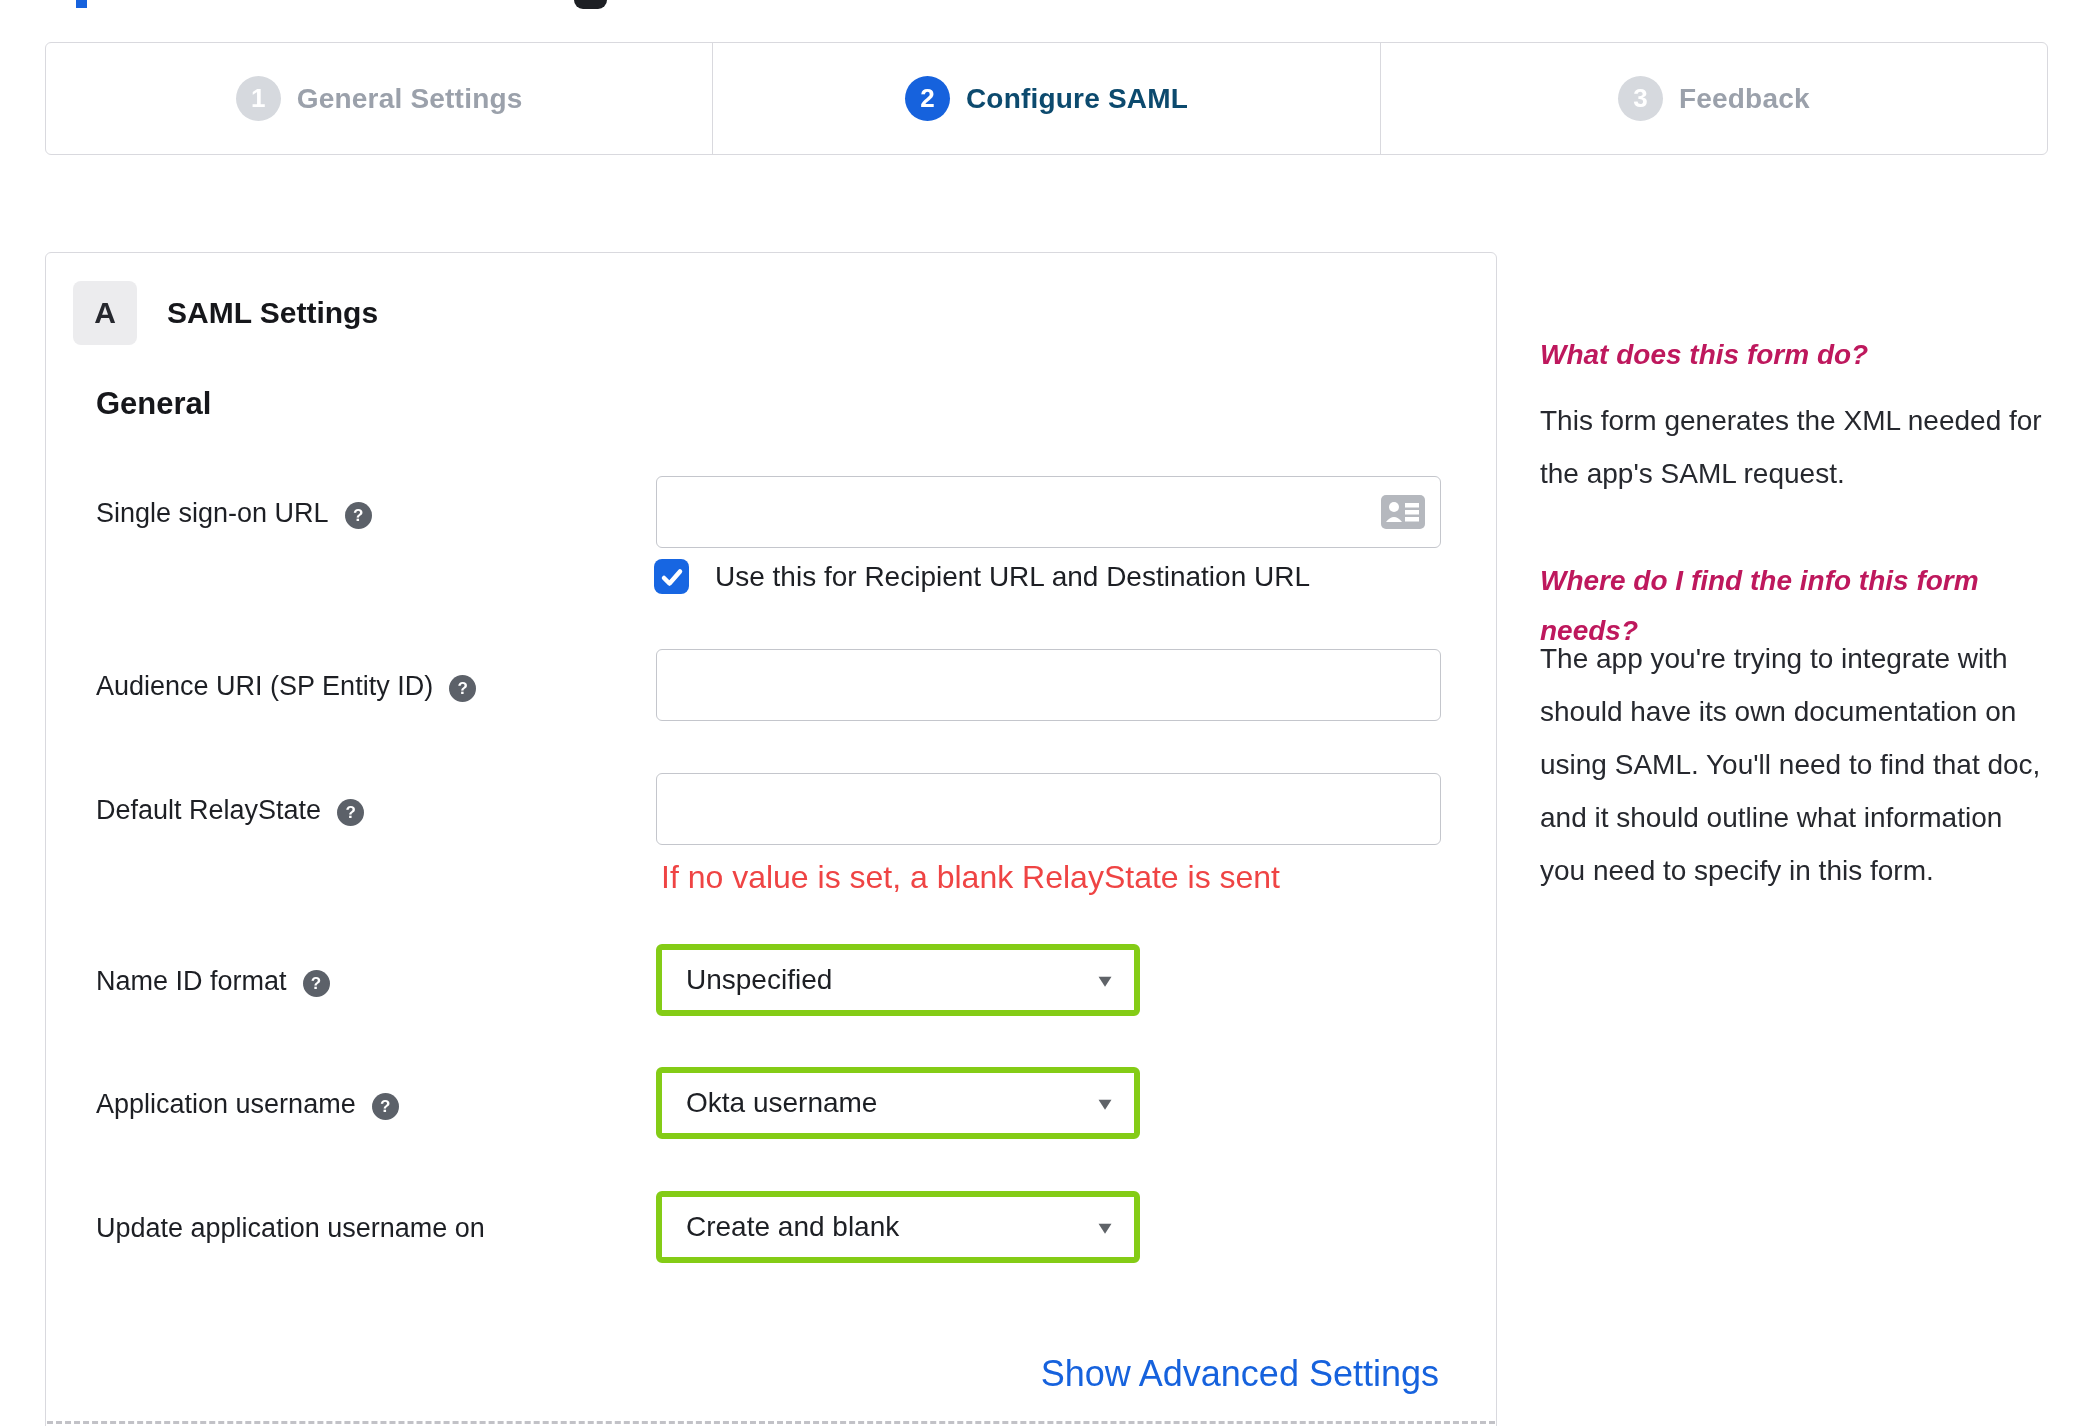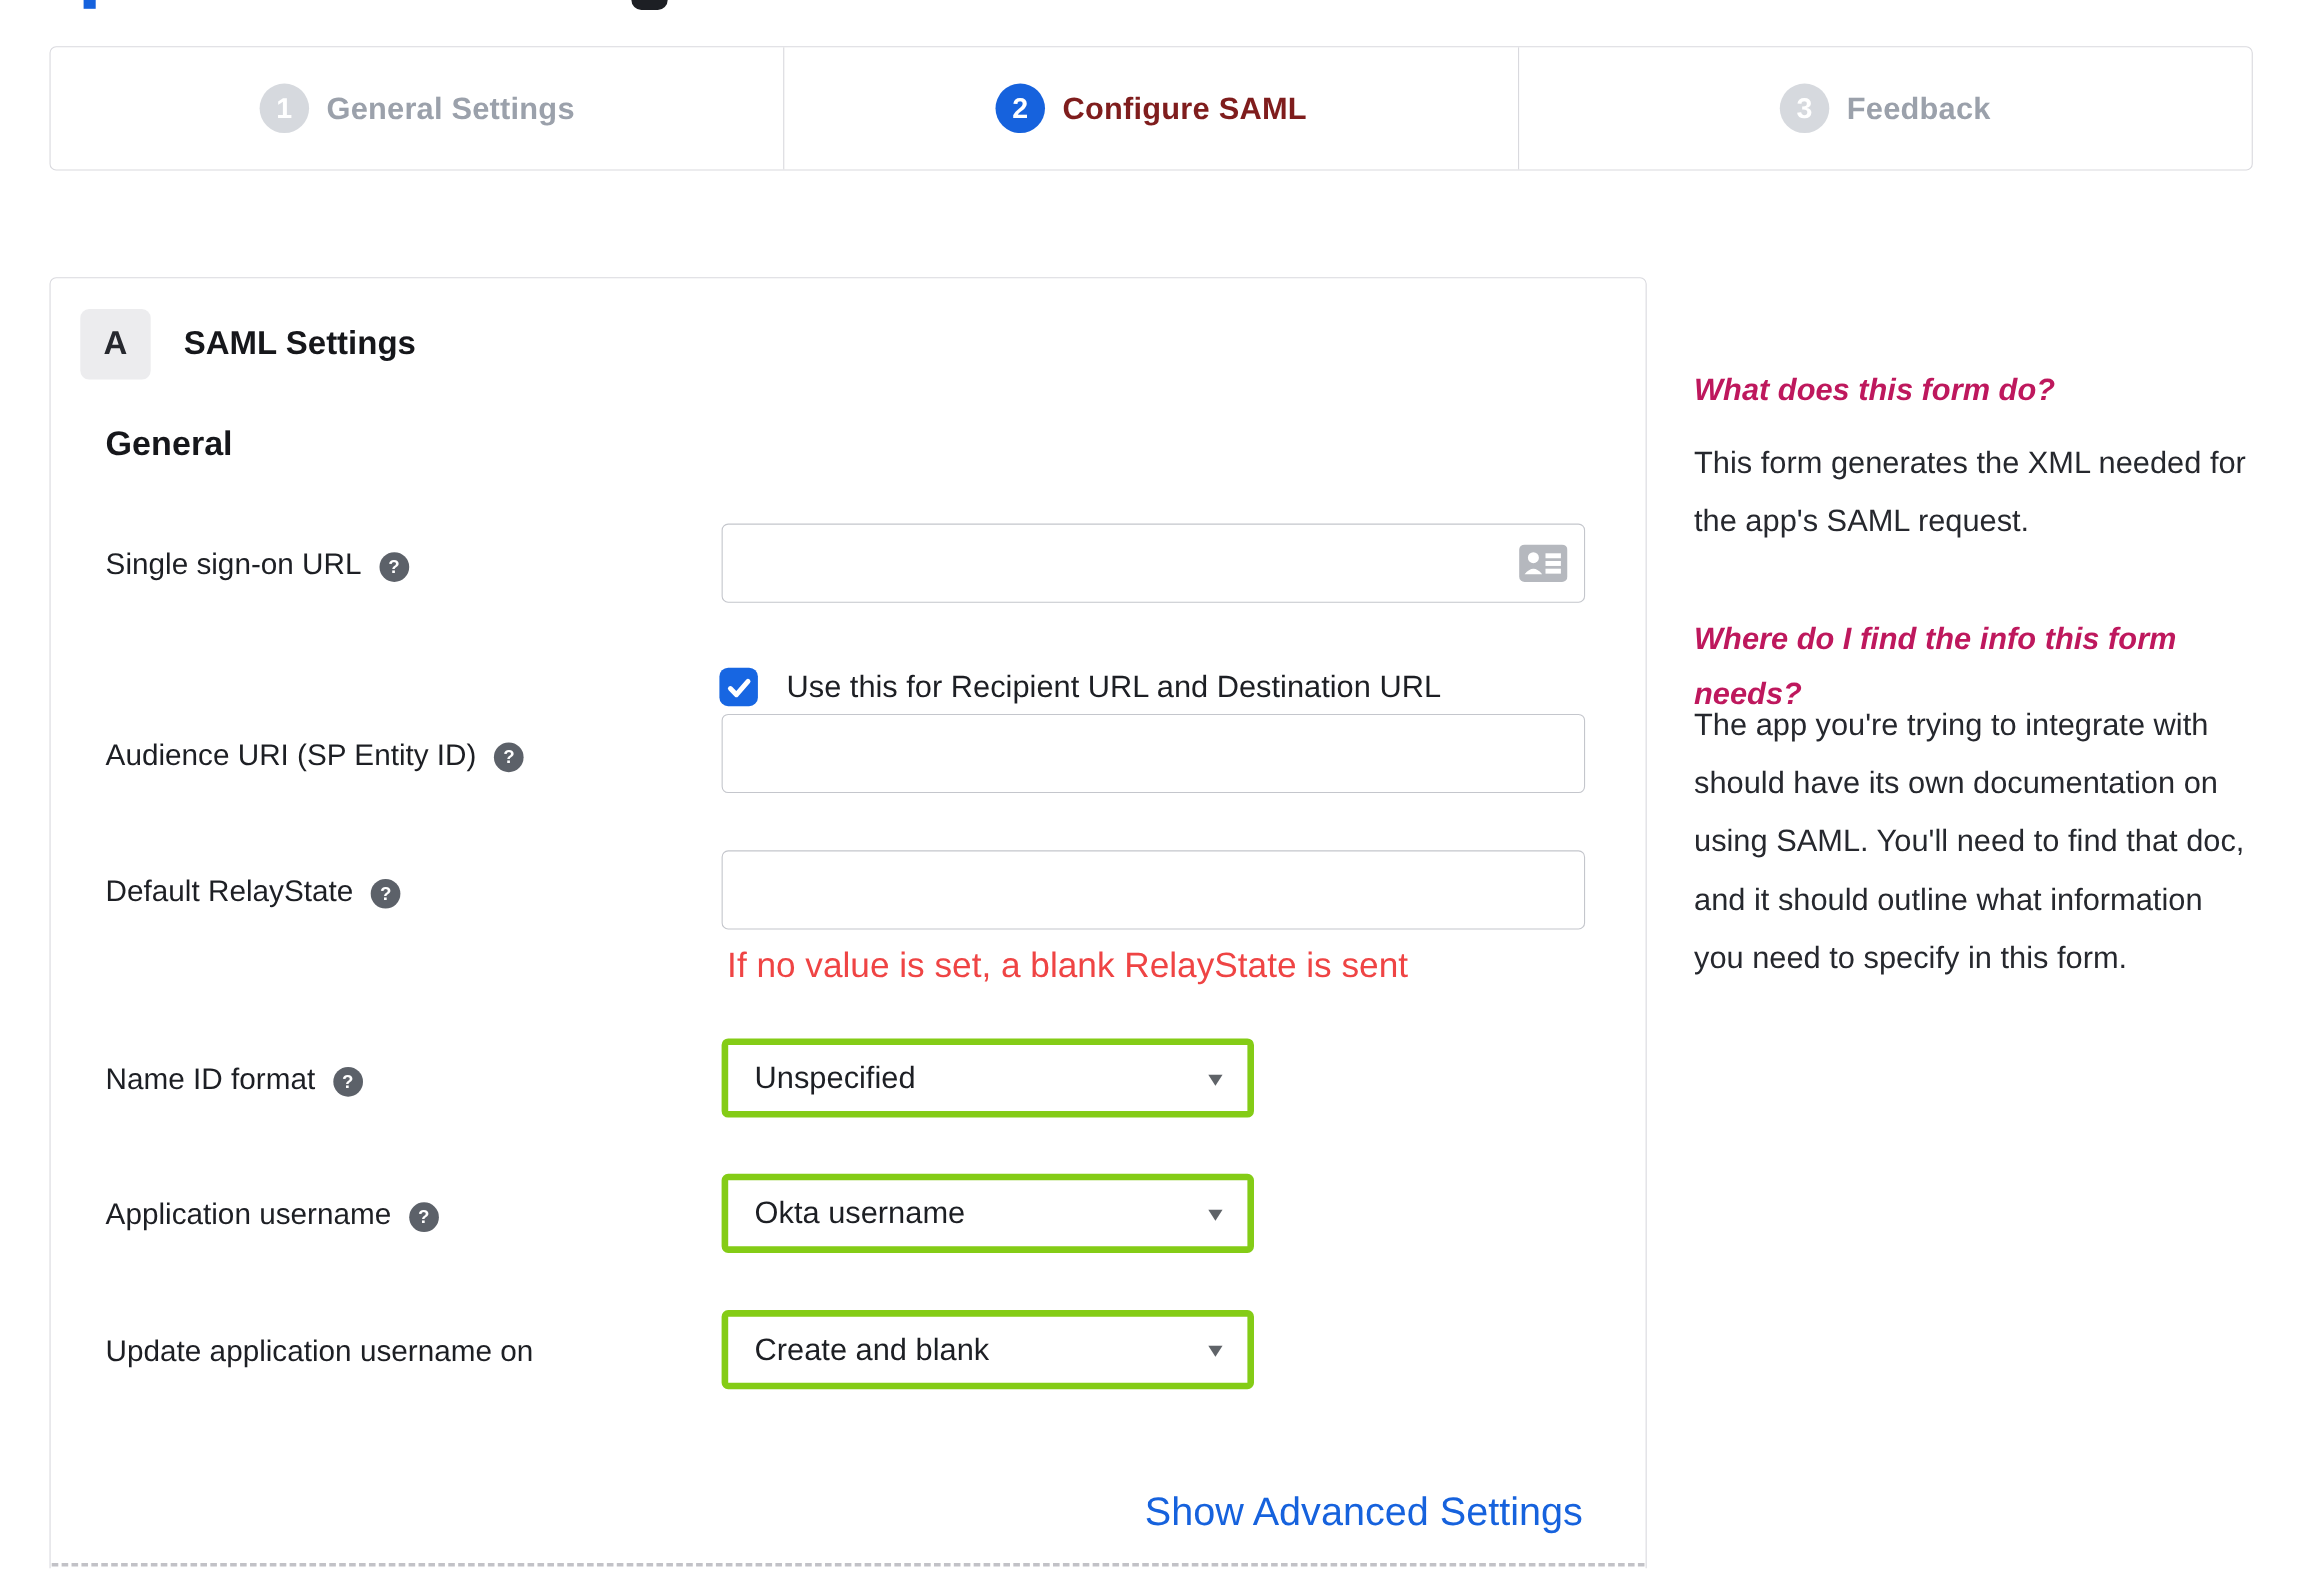--- a/index.html
+++ b/index.html
@@ -27,21 +27,21 @@
     cursor:default;
   }
   .step + .step { border-left:1px solid #d9d9de; }
   .step-circle {
     width:45px; height:45px; border-radius:50%;
     display:flex; align-items:center; justify-content:center;
     background:#d6d9de; color:#fff; font-weight:bold; font-size:26px;
   }
   .step-label { font-size:28px; font-weight:bold; color:#9ba1ab; letter-spacing:0.2px; }
   .step.active .step-circle { background:#1662dd; }
-  .step.active .step-label  { color:#7f1d1d; }
+  .step.active .step-label  { color:#0c4a6e; }
 
   
   .panel {
     position:absolute; left:45px; top:252px; width:1452px; height:1200px;
     border:1px solid #d9d9de; border-radius:6px; background:#fff;
   }
   .panel-header { position:absolute; left:27px; top:28px; display:flex; align-items:center; gap:30px; }
   .badge-a {
     width:64px; height:64px; border-radius:8px; background:#ececee;
     display:flex; align-items:center; justify-content:center;
@@ -62,21 +62,21 @@
   .text-input {
     position:absolute; left:610px; width:785px; height:72px;
     border:1px solid #c4c6cc; border-radius:6px; background:#fff;
     font-family:"Liberation Sans", sans-serif; font-size:28px; color:#1d1f24;
     padding:0 70px 0 24px; outline:none;
   }
   .input-wrap { position:absolute; left:610px; width:785px; height:72px; }
   .input-wrap .text-input { left:0; top:0; }
   .card-icon { position:absolute; right:16px; top:19px; width:44px; height:34px; cursor:pointer; }
 
-  .checkbox-row { position:absolute; left:608px; display:flex; align-items:center; gap:26px;margin-top:48px; }
+  .checkbox-row { position:absolute; left:608px; display:flex; align-items:center; gap:26px; }
   .checkbox {
     width:35px; height:35px; border-radius:8px; background:#1766e2;
     display:flex; align-items:center; justify-content:center; cursor:pointer; flex:0 0 auto;
   }
   .checkbox-label { font-size:28px; color:#1d1f24; }
 
   .hint { position:absolute; left:615px; font-size:32px; color:#ef4444; }
 
   .select {
     position:absolute; left:610px; width:484px; height:72px;

